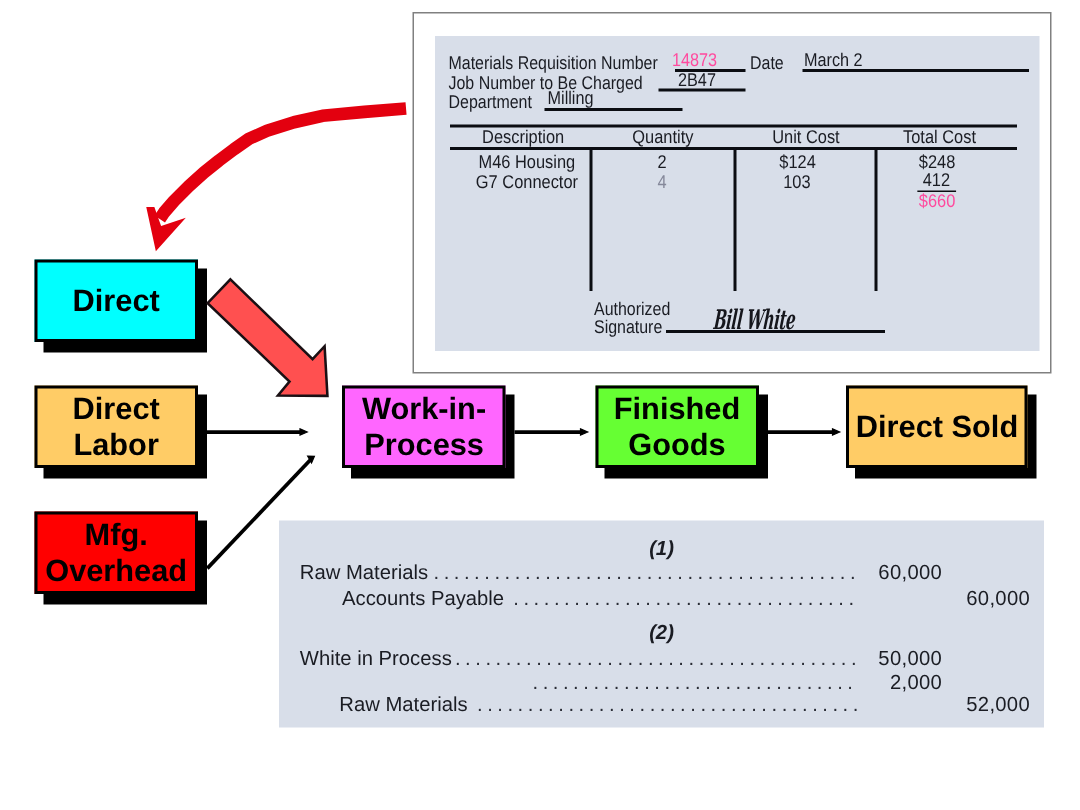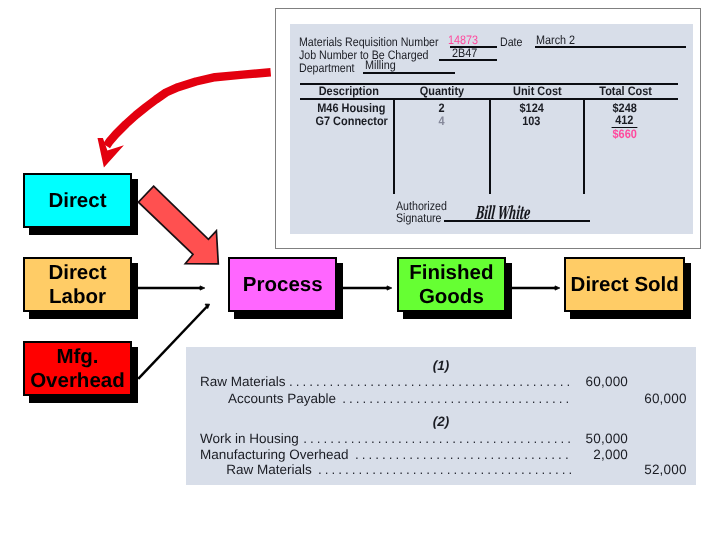--- a/index.html
+++ b/index.html
@@ -28,21 +28,21 @@
            line-height:12.3px;}
   .rq-lab{position:absolute;bottom:0;transform:scaleX(0.865);transform-origin:left bottom;}
   .rule{position:absolute;height:1.7px;background:#0b0d12;}
   .rq-val{position:absolute;bottom:2.6px;font-size:12.3px;white-space:nowrap;
           transform:scaleX(0.88);transform-origin:left bottom;}
 
 
   #rq-table{position:absolute;left:9.6px;top:59px;width:378px;height:120px;}
   .hrule{position:absolute;left:0;width:378px;height:1.7px;background:#0b0d12;}
   .rqc{position:absolute;font-size:12.3px;color:#1a1c23;text-align:center;
-       line-height:12px;white-space:nowrap;font-weight:bold;}
+       line-height:12px;white-space:nowrap;}
   .rqc>span{display:inline-block;transform:scaleX(0.89);}
   .c1{left:2.1px;width:94px;}
   .c2{left:93.9px;width:96px;}
   .c3{left:190.5px;width:94px;}
   .c4{left:279.4px;width:94px;}
   .underlined{border-bottom:1.7px solid #0b0d12;padding:0 4px 1.5px 4px;}
   .d1{left:4.8px;width:94px;}
   .d3{left:185.1px;width:94px;}
   .d4{left:277.9px;width:94px;}
   .pinkv,.pinkv>span{color:#ff4a9e;}
@@ -145,27 +145,26 @@
       <span class="je-amt" style="right:3.4px;"><span></span></span>
     </div>
     <div class="je-row" style="top:45.0px;left:42px;width:461.9px;">
       <span class="je-acc">Accounts Payable</span>
       <span class="je-dots" style="left:114.2px;width:230px;">........................................................................................................................</span>
       <span class="je-amt" style="right:62px;"><span></span></span>
       <span class="je-amt" style="right:3.4px;"><span>60,000</span></span>
     </div>
     <div class="je-num" style="top:68.2px;">(2)</div>
     <div class="je-row" style="top:85.4px;left:13.9px;width:490px;">
-      <span class="je-acc">Work in Housing</span>
+      <span class="je-acc">White in Process</span>
       <span class="je-dots" style="left:103.4px;width:269px;">........................................................................................................................</span>
       <span class="je-amt" style="right:62px;"><span>50,000</span></span>
       <span class="je-amt" style="right:3.4px;"><span></span></span>
     </div>
     <div class="je-row" style="top:101.1px;left:13.9px;width:490px;">
-      <span class="je-acc">Manufacturing Overhead</span>
       <span class="je-dots" style="left:155.1px;width:217px;">........................................................................................................................</span>
       <span class="je-amt" style="right:62px;"><span>2,000</span></span>
       <span class="je-amt" style="right:3.4px;"><span></span></span>
     </div>
     <div class="je-row" style="top:115.6px;left:40.2px;width:463.7px;">
       <span class="je-acc">Raw Materials</span>
       <span class="je-dots" style="left:91.8px;width:254px;">........................................................................................................................</span>
       <span class="je-amt" style="right:62px;"><span></span></span>
       <span class="je-amt" style="right:3.4px;"><span>52,000</span></span>
     </div>
@@ -181,20 +180,21 @@
         <span>Direct</span>
         <span>Labor</span>
       </div>
       <div class="fshadow" style="left: 29px; top: 346.9px; width: 109.1px; height: 55.7px;"></div>
       <div class="fbox" style="left: 22.9px; top: 340.8px; width: 109.1px; height: 55.7px; background: rgb(255, 0, 0);">
         <span>Mfg.</span>
         <span>Overhead</span>
       </div>
       <div class="fshadow" style="left: 234.3px; top: 262.9px; width: 109.1px; height: 55.7px;"></div>
       <div class="fbox" style="left: 228.2px; top: 256.8px; width: 109.1px; height: 55.7px; background: rgb(255, 102, 255);">
+        <span>Work-in-</span>
         <span>Process</span>
       </div>
       <div class="fshadow" style="left: 402.9px; top: 262.9px; width: 109.1px; height: 55.7px;"></div>
       <div class="fbox" style="left: 396.8px; top: 256.8px; width: 109.1px; height: 55.7px; background: rgb(102, 255, 51);">
         <span>Finished</span>
         <span>Goods</span>
       </div>
       <div class="fshadow" style="left: 570.4px; top: 262.9px; width: 120.8px; height: 55.7px;"></div>
       <div class="fbox" style="left: 564.3px; top: 256.8px; width: 120.8px; height: 55.7px; background: rgb(255, 204, 102);">
         <span>Direct Sold</span>

